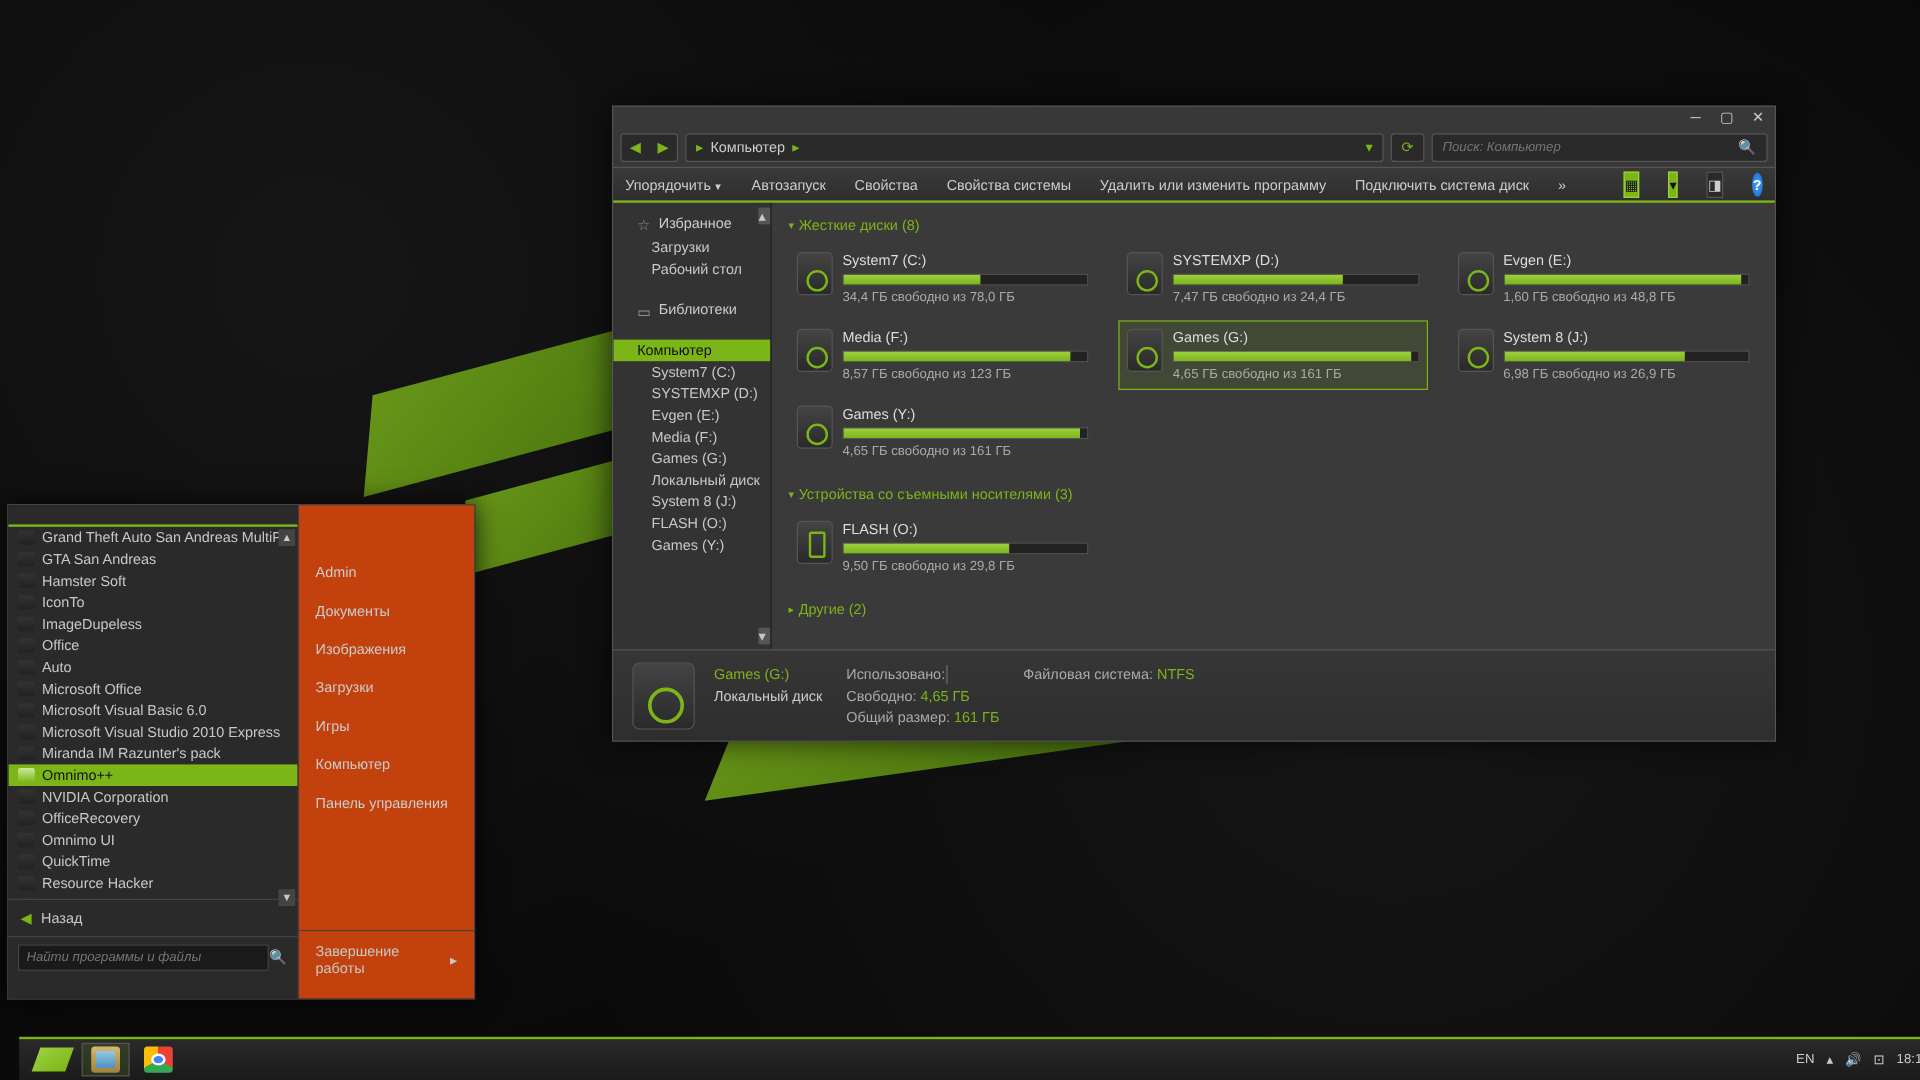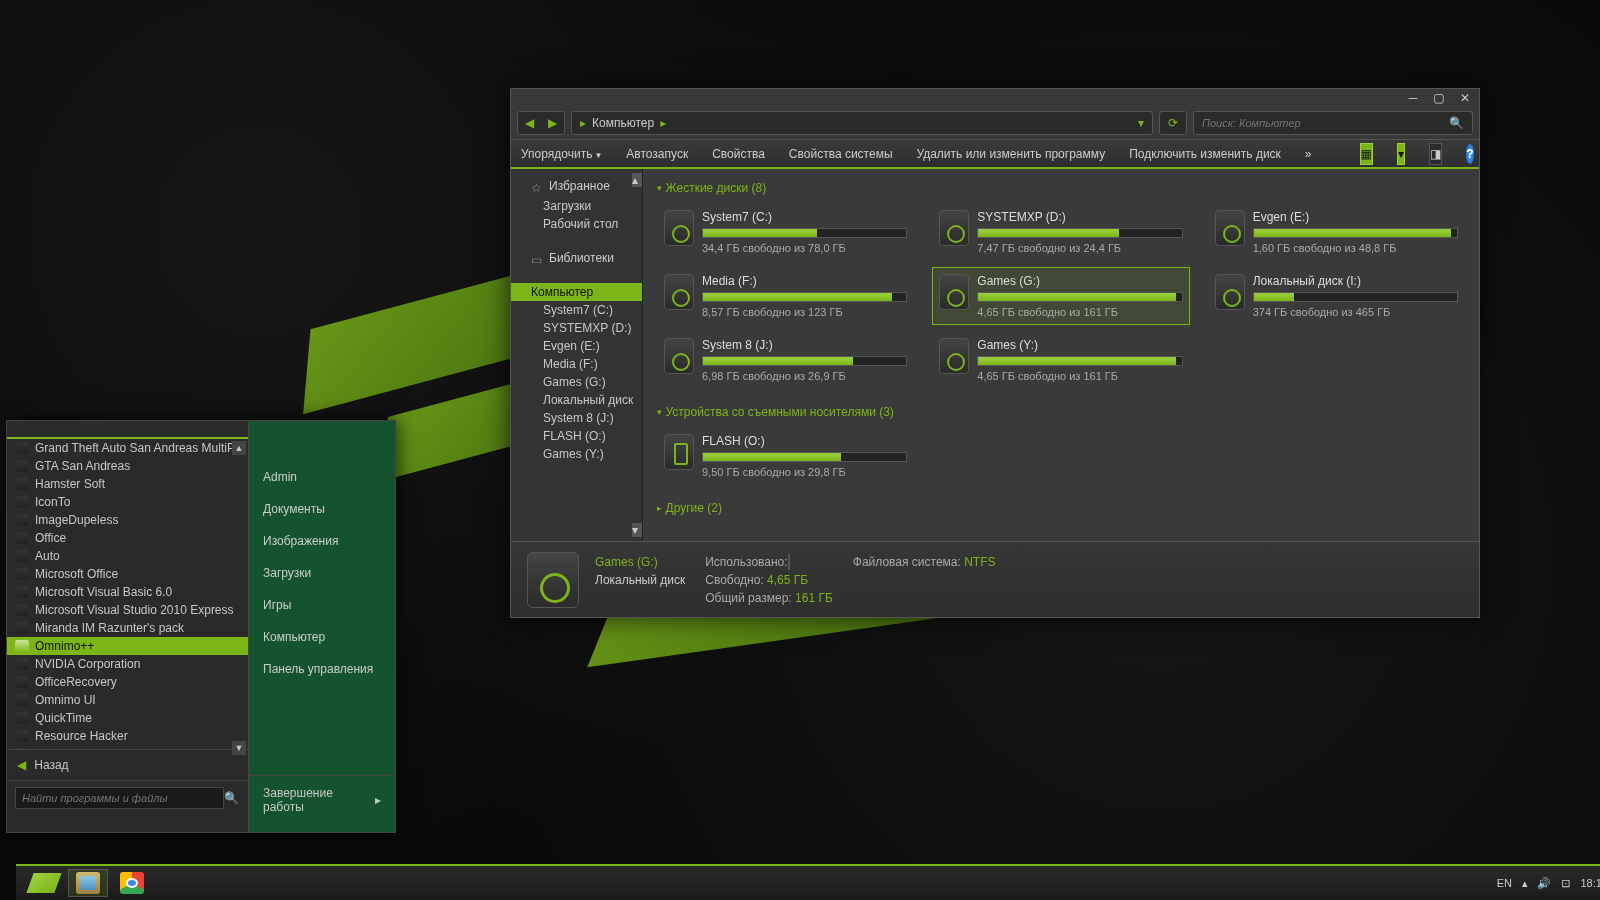--- a/index.html
+++ b/index.html
@@ -23,21 +23,21 @@
 .start-left .prog-item:hover,.start-left .prog-item.sel { background:#7cb518; color:#111; }
 .start-left .prog-item .fico { width:14px; height:12px; background:linear-gradient(#333,#222); border-radius:2px; margin-right:6px; flex-shrink:0; }
 .start-left .prog-item.sel .fico { background:linear-gradient(#cde89a,#7cb518); }
 .start-left .prog-item span { white-space:nowrap; overflow:hidden; }
 .start-left .scroll-btn { position:absolute; right:2px; width:14px; height:14px; background:#444; font-size:9px; display:flex; align-items:center; justify-content:center; cursor:pointer; }
 .start-left .back { display:flex; align-items:center; padding:8px 10px; border-top:1px solid #444; cursor:pointer; }
 .start-left .search-box { padding:6px 8px; border-top:1px solid #444; display:flex;}
 .start-left .search-box input { flex:1; background:#1a1a1a; border:1px solid #444; padding:4px 6px; color:#aaa; font-style:italic; font-size:11px; }
 .start-left .search-box .sico { width:16px; color:#7cb518; display:flex; align-items:center; justify-content:center; }
 
-.start-right { flex:1; background:#14532d; padding:8px 0; }
+.start-right { flex:1; background:#c2410c; padding:8px 0; }
 .start-right .avatar-area { height:32px; }
 .start-right .ritem { padding:9px 14px; cursor:pointer; color:#ccc; }
 .start-right .shutdown { padding:10px 14px; border-top:1px solid #444; display:flex; align-items:center; justify-content:space-between; cursor:pointer; margin-top:90px;}
 
 
 .explorer { position:absolute; left:510px; top:88px; width:970px; height:530px; background:#383838; border:1px solid #555; box-shadow:0 0 25px rgba(0,0,0,.7); display:flex; flex-direction:column; }
 .titlebar { height:18px; display:flex; justify-content:flex-end; align-items:center; padding:0 6px; gap:10px; }
 .titlebar .tb-btn { width:16px; height:14px; display:flex; align-items:center; justify-content:center; cursor:pointer; font-size:12px; color:#ccc; }
 .navbar { height:32px; display:flex; align-items:center; padding:0 6px; gap:6px; }
 .navbar .nav-arrows { width:48px; height:24px; background:#2a2a2a; border:1px solid #555; border-radius:3px; display:flex; }
@@ -139,21 +139,21 @@
       <input placeholder="Поиск: Компьютер" style="">
       <span class="sico">🔍</span>
     </div>
   </div>
   <div class="toolbar">
     <span class="titem"><span>Упорядочить</span><span class="arr">▼</span></span>
     <span class="titem">Автозапуск</span>
     <span class="titem">Свойства</span>
     <span class="titem">Свойства системы</span>
     <span class="titem">Удалить или изменить программу</span>
-    <span class="titem">Подключить изменить диск</span>
+    <span class="titem">Подключить система диск</span>
     <span class="titem">»</span>
     <div class="spacer"></div>
     <div class="tbtn green">▦</div>
     <div class="tbtn green" style="width:14px;">▾</div>
     <div class="tbtn">◨</div>
     <div class="help">?</div>
   </div>
   <div class="expl-body">
     <div class="sidebar">
       <div class="sb-scroll">▴</div>
@@ -235,30 +235,20 @@
               <div class="dname">Games (G:)</div>
               <div class="dbar">
                 <div class="fill" style="width:97%"></div>
               </div>
               <div class="dtxt">4,65 ГБ свободно из 161 ГБ</div>
             </div>
           </div>
           <div class="drive">
             <div class="dico"></div>
             <div class="dinfo">
-              <div class="dname">Локальный диск (I:)</div>
-              <div class="dbar">
-                <div class="fill" style="width:20%"></div>
-              </div>
-              <div class="dtxt">374 ГБ свободно из 465 ГБ</div>
-            </div>
-          </div>
-          <div class="drive">
-            <div class="dico"></div>
-            <div class="dinfo">
               <div class="dname">System 8 (J:)</div>
               <div class="dbar">
                 <div class="fill" style="width:74%"></div>
               </div>
               <div class="dtxt">6,98 ГБ свободно из 26,9 ГБ</div>
             </div>
           </div>
           <div class="drive">
             <div class="dico"></div>
             <div class="dinfo">

